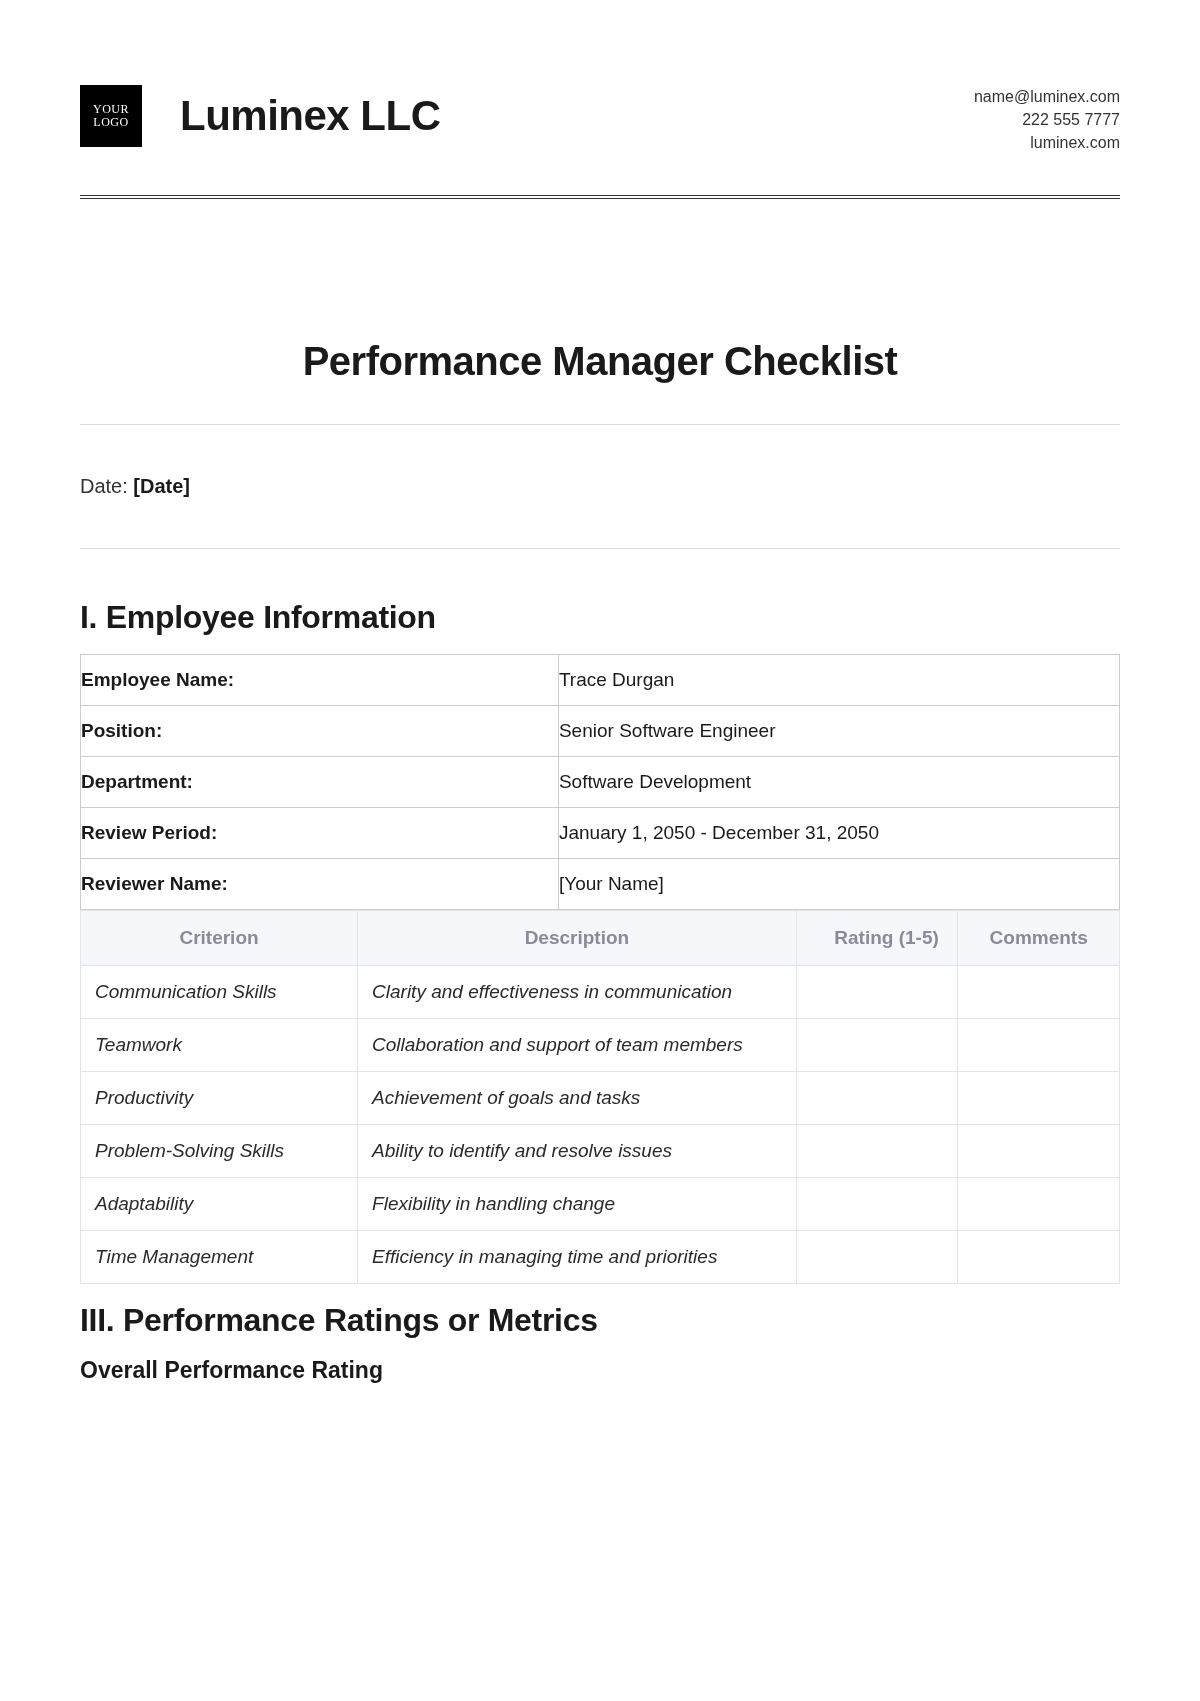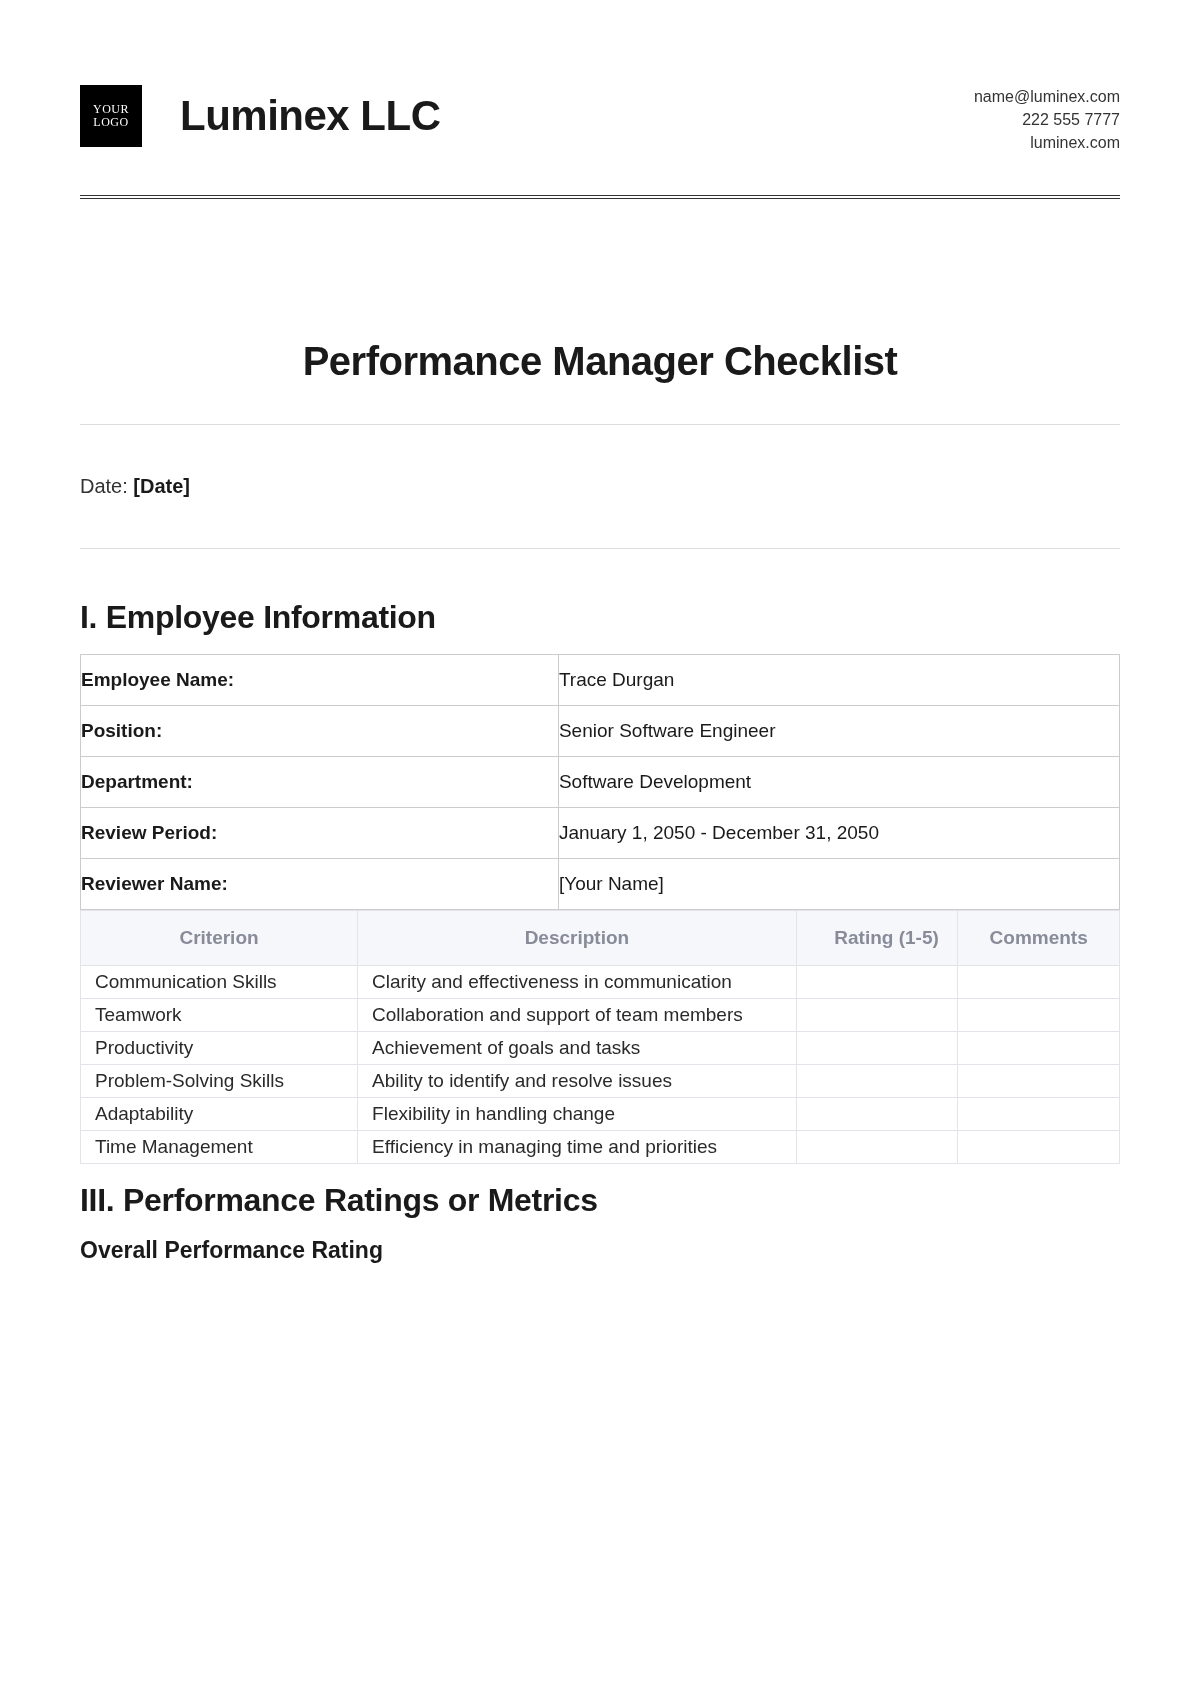--- a/index.html
+++ b/index.html
@@ -105,23 +105,24 @@
     background: #f6f7fb;
     color: #888c99;
     font-weight: 600;
     padding: 16px 12px;
     border: 1px solid #e2e4ea;
     text-align: center;
     font-size: 19px;
   }
   .criteria-table td {
     border: 1px solid #e2e4ea;
-    padding: 5px 14px;
+    padding: 15px 14px;
     vertical-align: top;
     color: #2a2a2a;
+    font-style: italic;
   }
   .criteria-table .col-crit { width: 24%; }
   .criteria-table .col-desc { width: 38%; }
   .criteria-table .col-rate { width: 14%; padding-left: 31px; }
   .criteria-table .col-comm { width: 14%; }
 </style>
 </head>
 <body>
 
 <div class="page">

